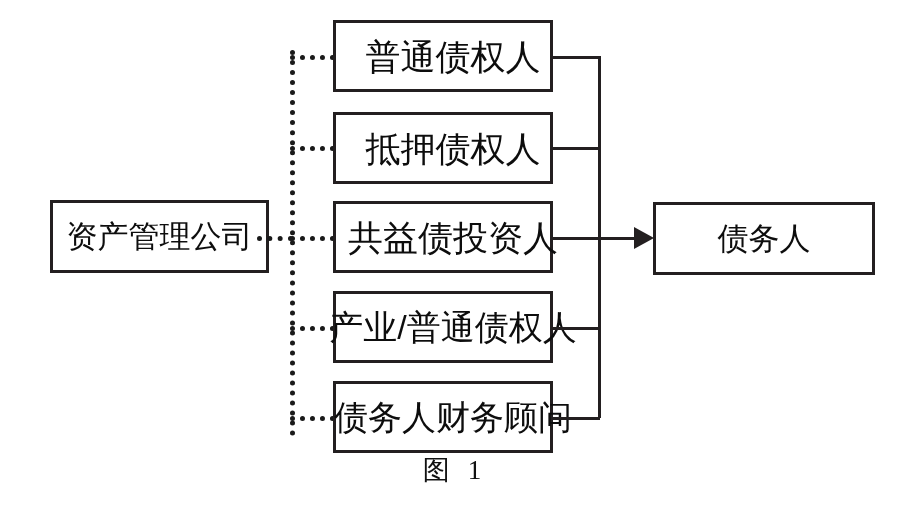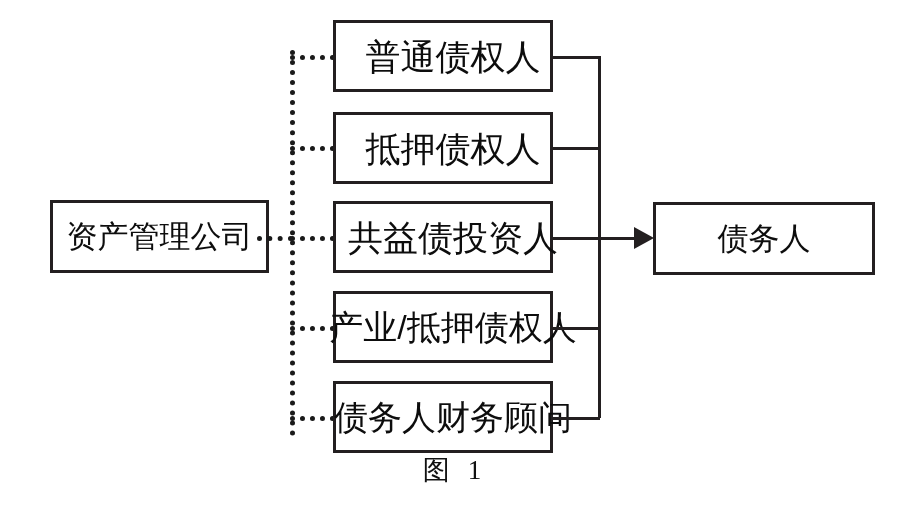--- a/index.html
+++ b/index.html
@@ -141,21 +141,21 @@
 
   <div class="node mid" id="node-common">
     <span class="nlabel">共益债投资人</span>
   </div>
 
   <div class="node mid" id="node-mortgage">
     <span class="nlabel">抵押债权人</span>
   </div>
 
   <div class="node mid" id="node-industrial">
-    <span class="nlabel">产业/抵押债权人</span>
+    <span class="nlabel">产业/普通债权人</span>
   </div>
 
   <div class="node mid" id="node-advisor">
     <span class="nlabel">债务人财务顾问</span>
   </div>
 
   <div class="hline" style="left:553px; top:56px; width:47px;"></div>
   <div class="hline" style="left:553px; top:147px; width:47px;"></div>
   <div class="hline" style="left:553px; top:237px; width:47px;"></div>
   <div class="hline" style="left:553px; top:327px; width:47px;"></div>

